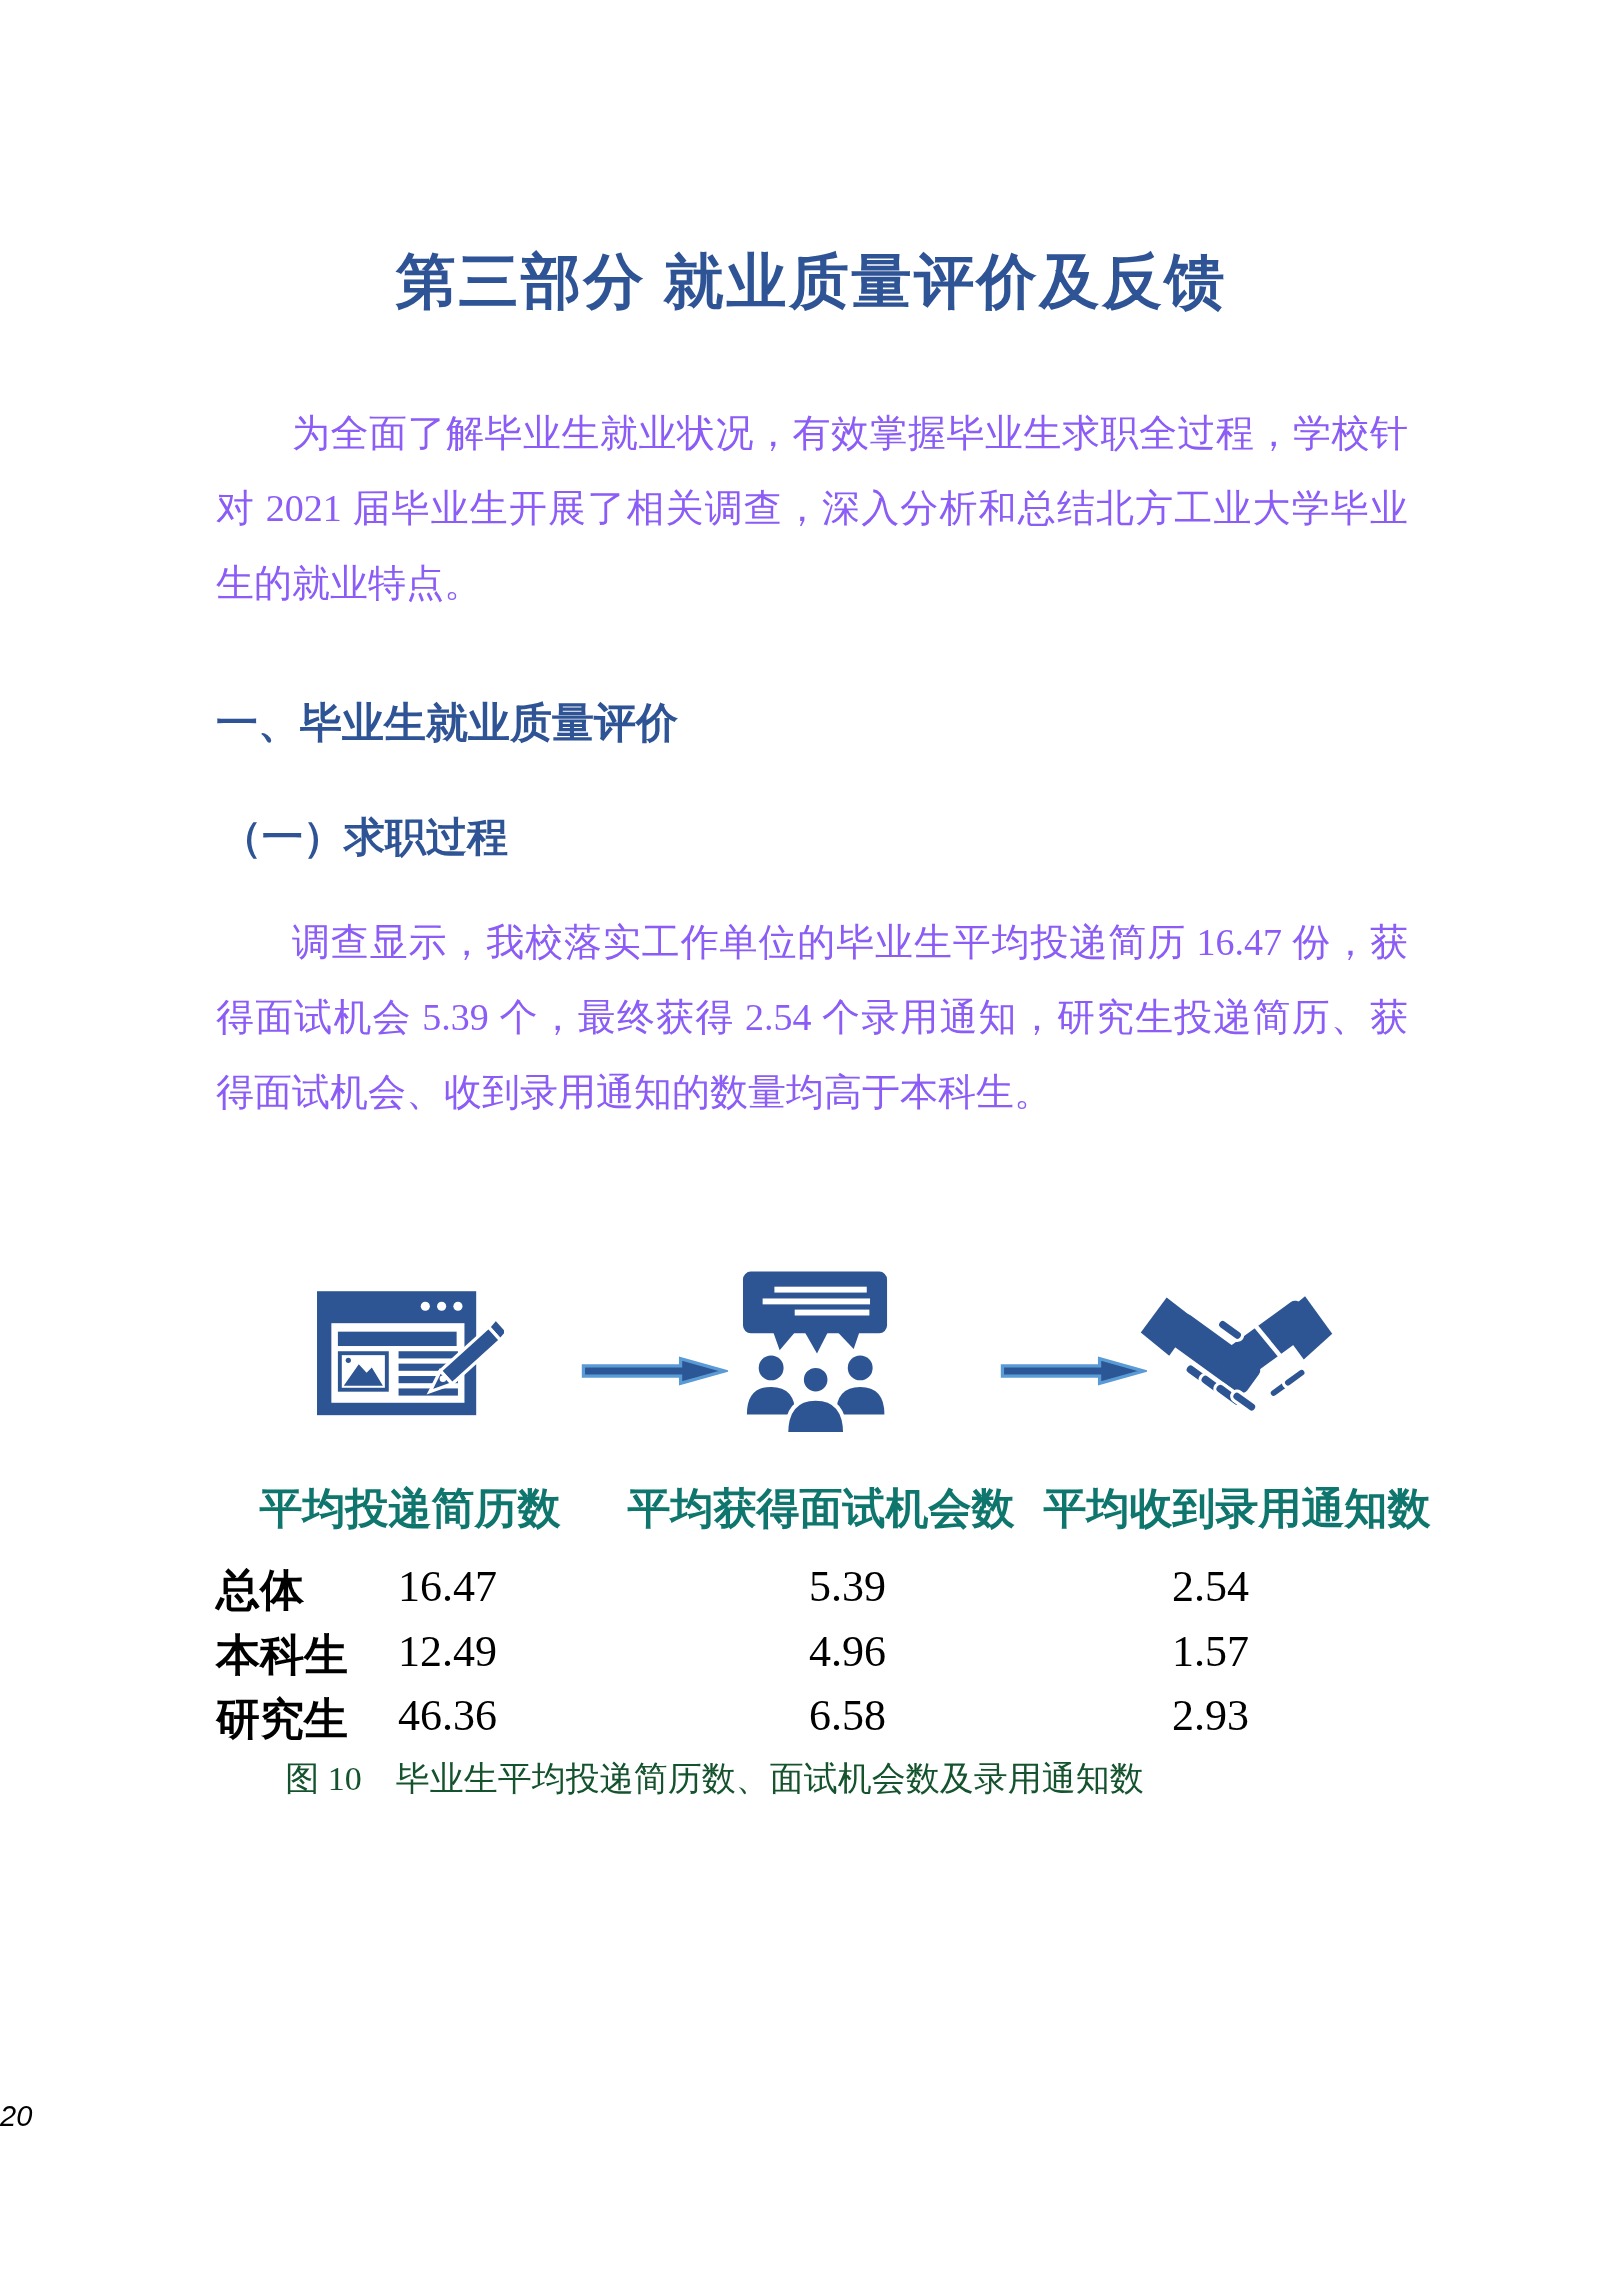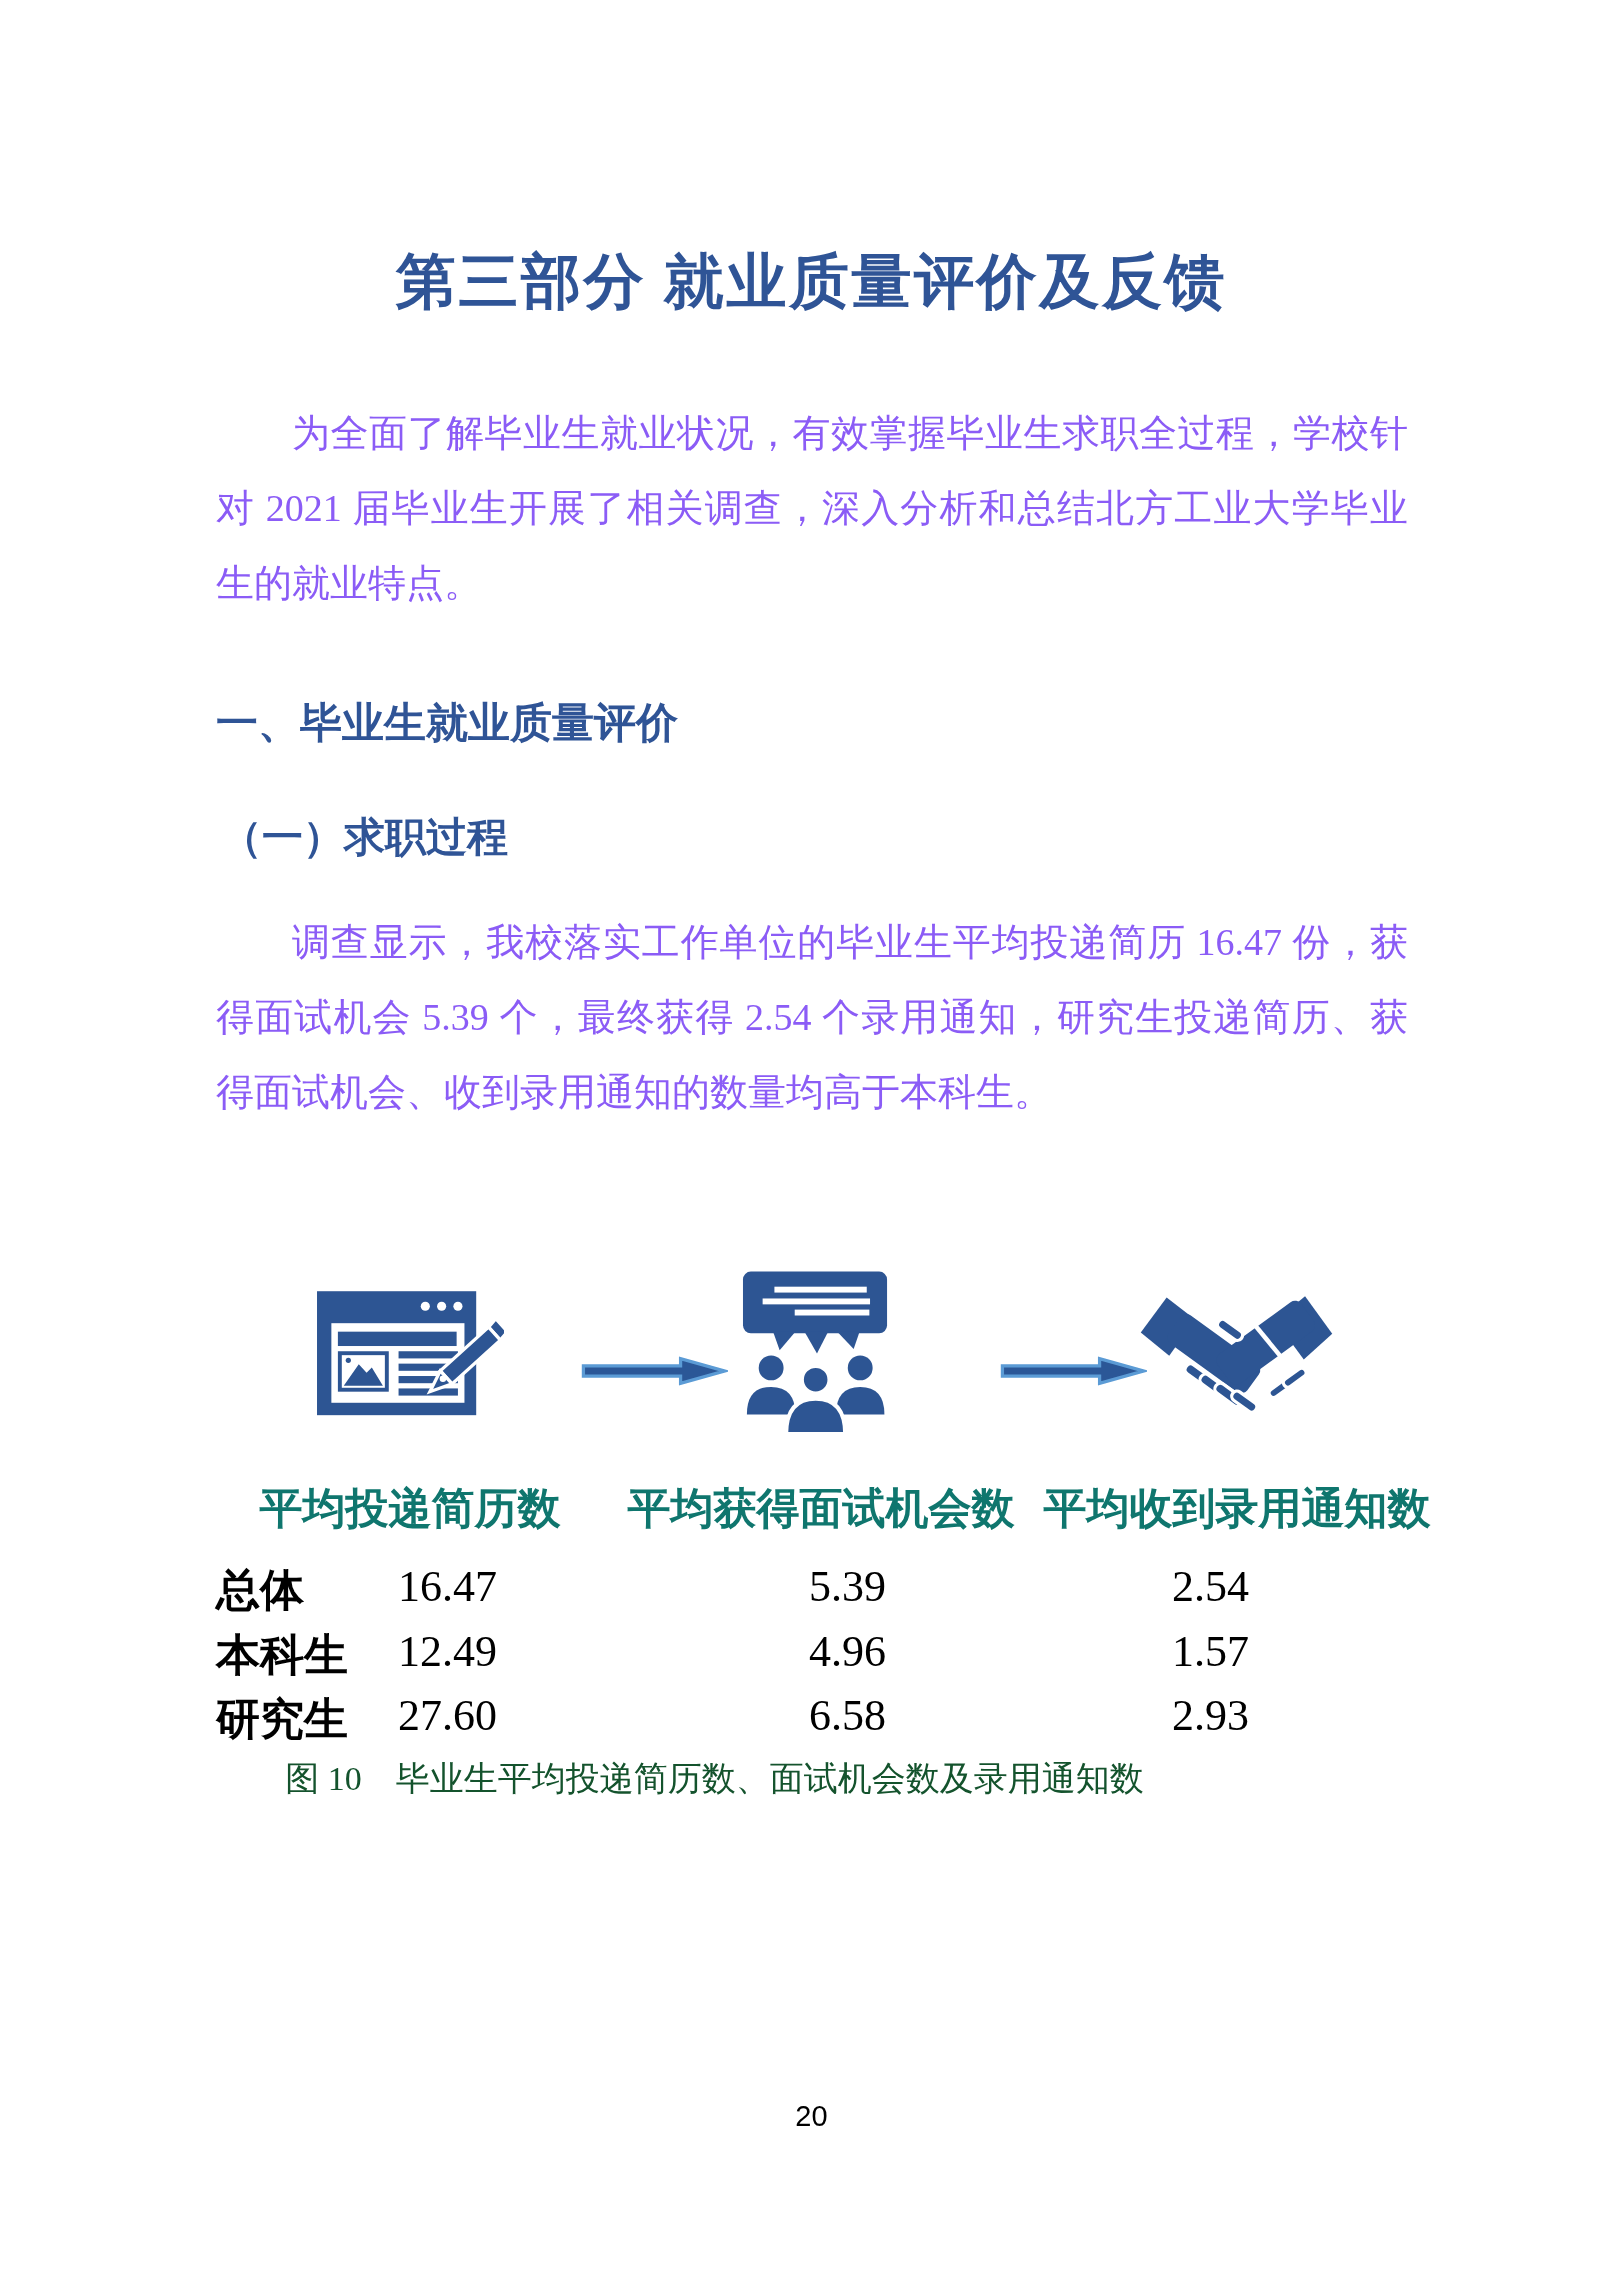--- a/index.html
+++ b/index.html
@@ -72,23 +72,23 @@
 
   .fig-caption{
     top:1756px;left:0;width:1429px;
     text-align:center;
     font-size:34px;
     color:#14532d;
     font-family:"Liberation Serif","DejaVu Serif",serif;
   }
   .page-number{
     top:2100px;left:0;width:1623px;
-    text-align:center;
     font-size:29px;color:#000;
     font-family:"Liberation Sans","DejaVu Sans",sans-serif;
+    font-style:italic;
   }
   svg{display:block;}
 </style>
 </head>
 <body>
 
 <div class="page">
 
   <div class="abs doc-title">第三部分 就业质量评价及反馈</div>
 
@@ -201,21 +201,21 @@
     <span class="v v3">2.54</span>
   </div>
   <div class="abs tbl-row row-2">
     <span class="rowlabel">本科生</span>
     <span class="v v1">12.49</span>
     <span class="v v2">4.96</span>
     <span class="v v3">1.57</span>
   </div>
   <div class="abs tbl-row row-3">
     <span class="rowlabel">研究生</span>
-    <span class="v v1">27.60</span>
+    <span class="v v1">46.36</span>
     <span class="v v2">6.58</span>
     <span class="v v3">2.93</span>
   </div>
 
   <div class="abs fig-caption">图 10　毕业生平均投递简历数、面试机会数及录用通知数</div>
 
   <div class="abs page-number">20</div>
 
 </div>
 

